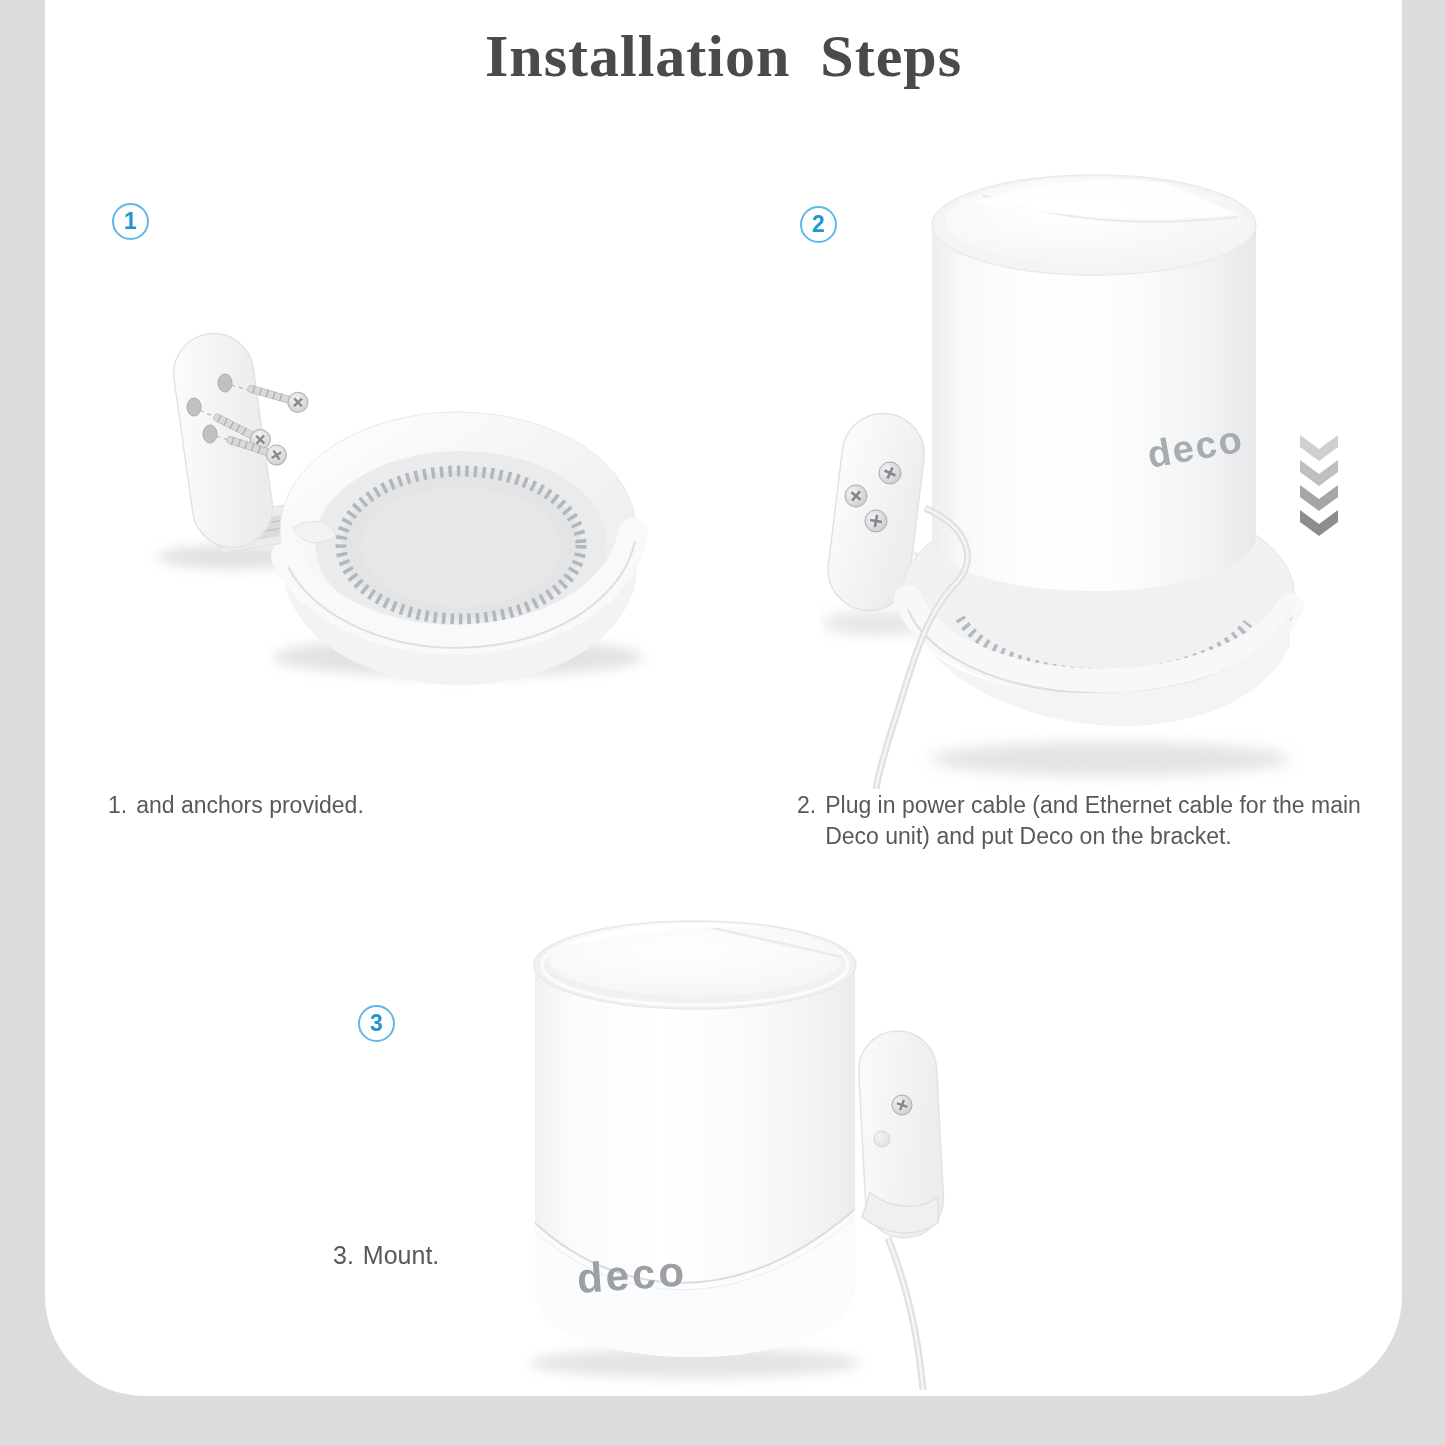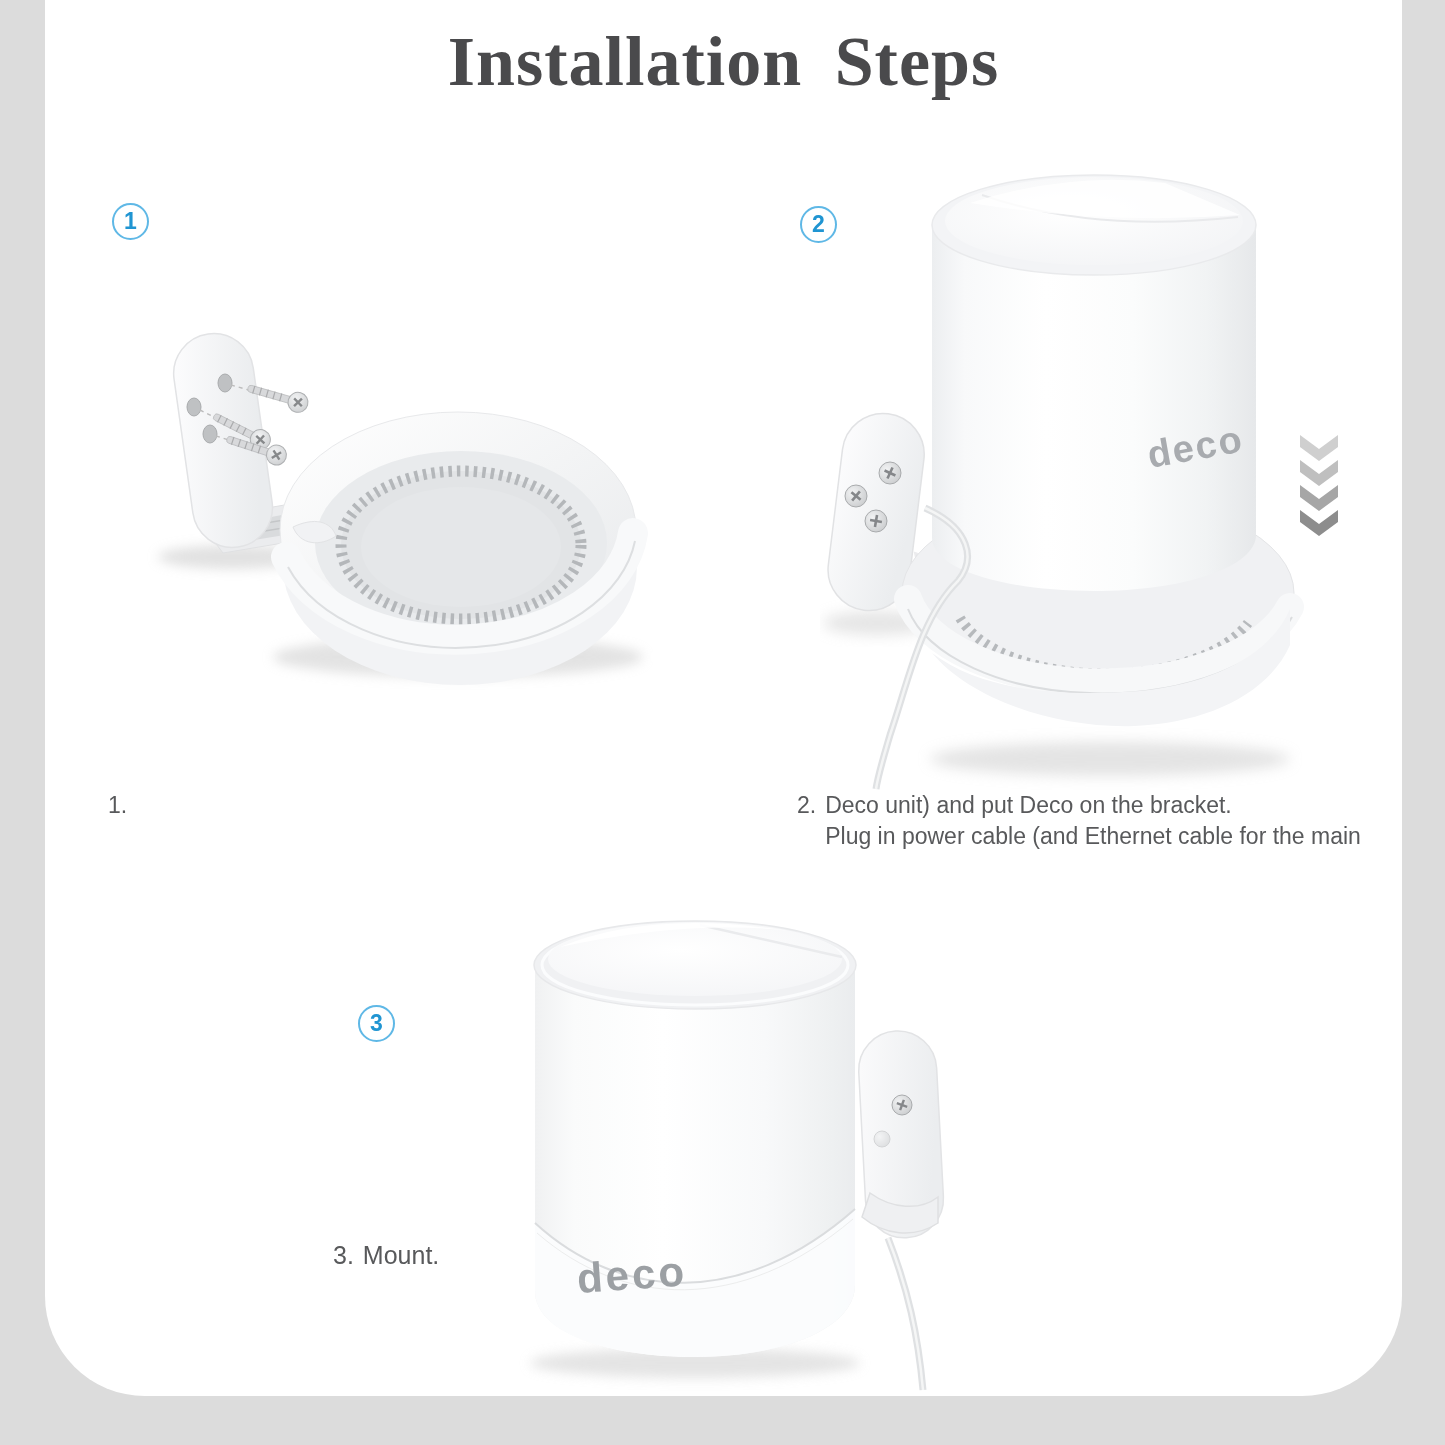--- a/index.html
+++ b/index.html
@@ -9,21 +9,21 @@
     font-family:"Liberation Sans", sans-serif;
   }
   .card{
     position:absolute;left:45px;top:0;width:1357px;height:1396px;
     background:#ffffff;border-radius:0 0 100px 100px;
   }
   .page-title{
     position:absolute;left:45px;top:22px;width:1357px;
     text-align:center;
     font-family:"Liberation Serif","DejaVu Serif",serif;
-    font-weight:bold;font-size:70px;letter-spacing:1px;word-spacing:14px;
+    font-weight:bold;font-size:60px;letter-spacing:1px;word-spacing:14px;
     color:#4a4a4c;margin:0;
   }
   .badge{
     position:absolute;width:37px;height:37px;border-radius:50%;
     border:2px solid #5fb8e6;color:#2095d2;
     display:flex;align-items:center;justify-content:center;
     font-size:23px;font-weight:bold;box-sizing:border-box;
     background:transparent;
   }
   .badge-1{left:112px;top:203px;}
@@ -288,28 +288,29 @@
     <path d="M45,330 C130,408 252,416 365,316 L365,392 C365,436 292,464 205,464 C118,464 45,440 45,398 Z" fill="#fbfcfd" opacity="0.95"></path>
     <path d="M45,330 C130,408 252,416 365,316" stroke="#dadcde" stroke-width="2" fill="none"></path>
     <path d="M47,340 C132,414 250,422 363,326" stroke="#eceded" stroke-width="1" fill="none"></path>
     <text class="logo" x="88" y="400" font-size="42" fill="#9ca0a4" letter-spacing="3" transform="rotate(-4 88 400)">deco</text>
   </g>
 </svg>
 
 <div class="caption caption-1">
   <span class="cap-num">1.</span>
   <span class="cap-lines">
+    <span class="cap-line">and anchors provided.</span>
   </span>
 </div>
 
 <div class="caption caption-2">
   <span class="cap-num">2.</span>
   <span class="cap-lines">
+    <span class="cap-line">Plug in power cable (and Ethernet cable for the main</span>
     <span class="cap-line">Deco unit) and put Deco on the bracket.</span>
-    <span class="cap-line">Plug in power cable (and Ethernet cable for the main</span>
   </span>
 </div>
 
 <div class="caption caption-3">
   <span class="cap-num">3.</span>
   <span class="cap-lines">
     <span class="cap-line">Mount.</span>
   </span>
 </div>
 

